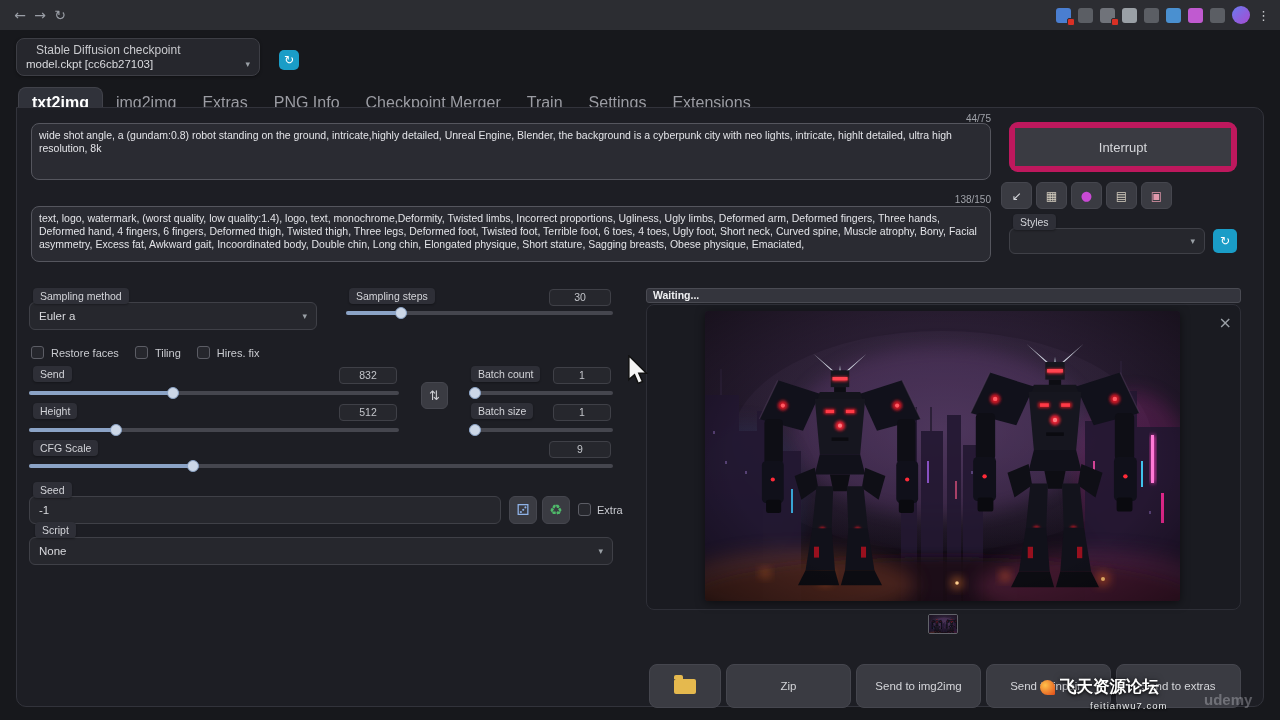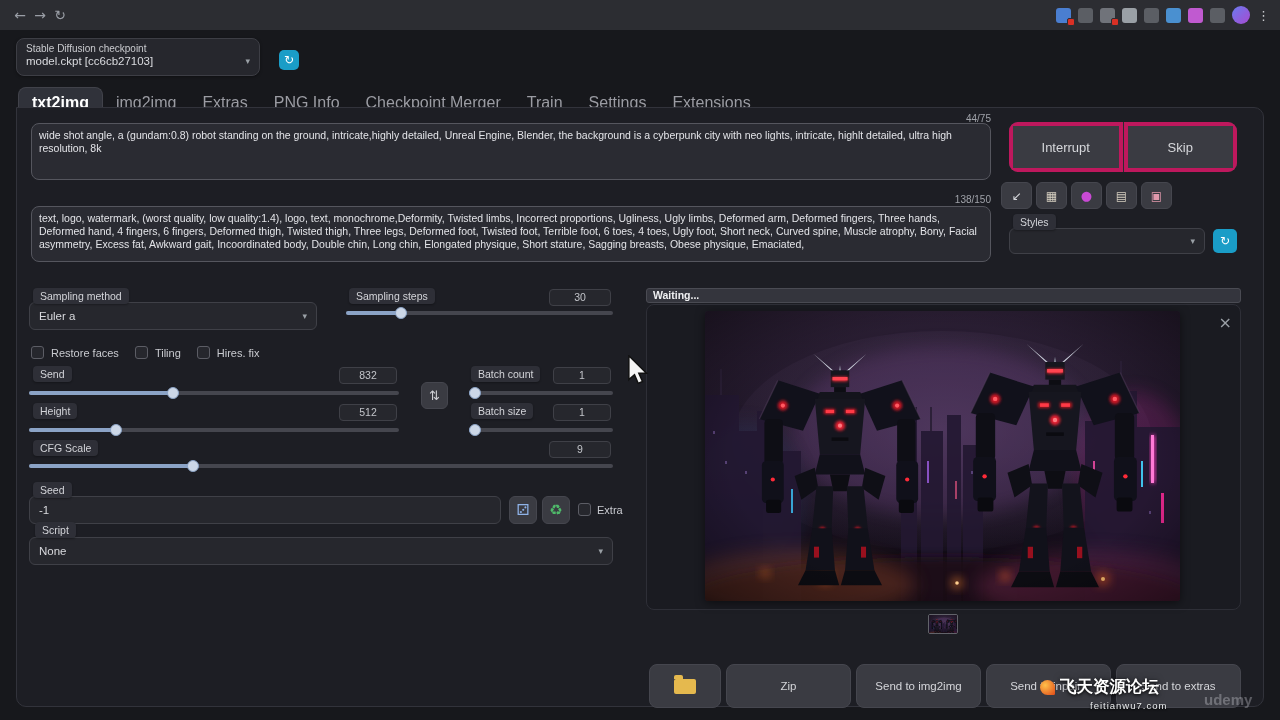--- a/index.html
+++ b/index.html
@@ -18,33 +18,33 @@
 .oic{color:#9aa0a6;font-size:11px;cursor:pointer}
 .bright{display:flex;align-items:center;gap:7px;margin-left:auto}
 .ext{width:15px;height:15px;border-radius:3px;position:relative;cursor:pointer}
 .bdg{position:absolute;right:-4px;bottom:-3px;width:8px;height:8px;background:#d93025;border-radius:2px;border:1px solid #2c2d32}
 .avatar{width:18px;height:18px;border-radius:50%;background:linear-gradient(135deg,#6a7bf0,#a84ad0);cursor:pointer}
 .mdots{color:#c8cace;font-size:13px;cursor:pointer}
 
 
 .app{position:absolute;top:30px;left:0;width:1280px;height:690px}
 .ckpt{position:absolute;left:16px;top:8px;width:244px;height:38px;background:#26272d;border:1px solid #3d3e45;border-radius:8px;box-shadow:0 1px 3px rgba(0,0,0,.35);cursor:pointer}
-.ckptlab{font-size:10px;color:#c9cace;padding:4px 9px 0}
+.ckptlab{font-size:12px;color:#c9cace;padding:4px 19px 0}
 .ckptval{display:flex;align-items:center;justify-content:space-between;padding:1px 9px 4px;font-size:11.5px;color:#dadbdf}
 .chev{color:#9aa0a6;font-size:9px}
 .tealbtn{position:absolute;background:#1a9dc7;color:#fff;border:none;border-radius:5px;font-size:12px;display:flex;align-items:center;justify-content:center;cursor:pointer}
 .tabs{position:absolute;left:18px;top:60px;display:flex;align-items:flex-end;height:28px}
 .tab{padding:6px 13px;font-size:16px;color:#9b9ca3;cursor:pointer;white-space:nowrap}
 .tab.on{background:#30323a;color:#fff;border:1px solid #41424a;border-bottom:none;border-radius:8px 8px 0 0;font-weight:bold}
 .content{position:absolute;left:16px;top:77px;width:1248px;height:600px;background:#1d1e24;border:1px solid #32333b;border-radius:0 10px 10px 10px}
 
 .counter{position:absolute;font-size:10px;color:#9fa2a9;text-align:right}
 .parea{position:absolute;background:#2a2b32;border:1px solid #55565e;border-radius:8px;color:#e3e4e8;font-size:10.5px;line-height:13px;padding:5px 7px;resize:none;overflow:hidden;font-family:"Liberation Sans",sans-serif}
 .isk{position:absolute;left:992px;top:14px;width:228px;height:50px;display:flex;border-radius:9px;overflow:hidden;gap:1px;background:#2a2b30}
-.bigbtn{flex:1;background:#3a3b42;border:4px solid #be185d;color:#d6d7db;font-size:13px;cursor:pointer;font-family:"Liberation Sans",sans-serif}
+.bigbtn{flex:1;background:#3a3b42;border:6px solid #be185d;color:#d6d7db;font-size:13px;cursor:pointer;font-family:"Liberation Sans",sans-serif}
 .toolrow{position:absolute;left:984px;top:74px;display:flex;gap:4px}
 .tbtn{width:31px;height:27px;background:#3a3b42;border:1px solid #45464e;border-radius:6px;color:#d6cfc0;font-size:12px;display:flex;align-items:center;justify-content:center;cursor:pointer}
 .tbtn:nth-child(1){color:#d4d5d9}
 .tbtn:nth-child(3){color:#c94ad4;font-size:13px}
 .tbtn:nth-child(5){color:#e098ac}
 .chip{position:absolute;background:#2e2f37;color:#d3d4d9;font-size:10.5px;padding:2px 7px;border-radius:4px;z-index:3;box-shadow:0 1px 2px rgba(0,0,0,.3);white-space:nowrap}
 .dd{position:absolute;background:#26272d;border:1px solid #3f4047;border-radius:6px;display:flex;align-items:center;justify-content:space-between;padding:0 9px;font-size:11.5px;color:#d8d9dd;cursor:pointer}
 .numbox{position:absolute;background:#26272d;border:1px solid #3f4047;border-radius:4px;font-size:10.5px;color:#c2c4c9;text-align:center;line-height:15px;cursor:text}
 .slider{position:absolute;height:12px;cursor:pointer}
 .track{position:absolute;left:0;right:0;top:4px;height:4px;background:#45464e;border-radius:2px}
@@ -126,21 +126,20 @@
 
     <div class="content">
 
       <div class="counter" style="left:14px;top:5px;width:960px">44/75</div>
       <textarea class="parea" style="left: 14px; top: 15px; width: 960px; height: 57px;">wide shot angle, a (gundam:0.8) robot standing on the ground, intricate,highly detailed, Unreal Engine, Blender, the background is a cyberpunk city with neo lights, intricate, highlt detailed, ultra high resolution, 8k</textarea>
       <div class="counter" style="left:14px;top:86px;width:960px">138/150</div>
       <textarea class="parea" style="left: 14px; top: 98px; width: 960px; height: 56px;">text, logo, watermark, (worst quality, low quality:1.4), logo, text, monochrome,Deformity, Twisted limbs, Incorrect proportions, Ugliness, Ugly limbs, Deformed arm, Deformed fingers, Three hands, Deformed hand, 4 fingers, 6 fingers, Deformed thigh, Twisted thigh, Three legs, Deformed foot, Twisted foot, Terrible foot, 6 toes, 4 toes, Ugly foot, Short neck, Curved spine, Muscle atrophy, Bony, Facial asymmetry, Excess fat, Awkward gait, Incoordinated body, Double chin, Long chin, Elongated physique, Short stature, Sagging breasts, Obese physique, Emaciated,</textarea>
 
       <div class="isk">
         <button class="bigbtn">Interrupt</button>
-        <button class="bigbtn">Skip</button>
       </div>
 
       <div class="toolrow">
         <button class="tbtn glyph">↙</button>
         <button class="tbtn glyph">▦</button>
         <button class="tbtn glyph">●</button>
         <button class="tbtn glyph">▤</button>
         <button class="tbtn glyph">▣</button>
       </div>
 

